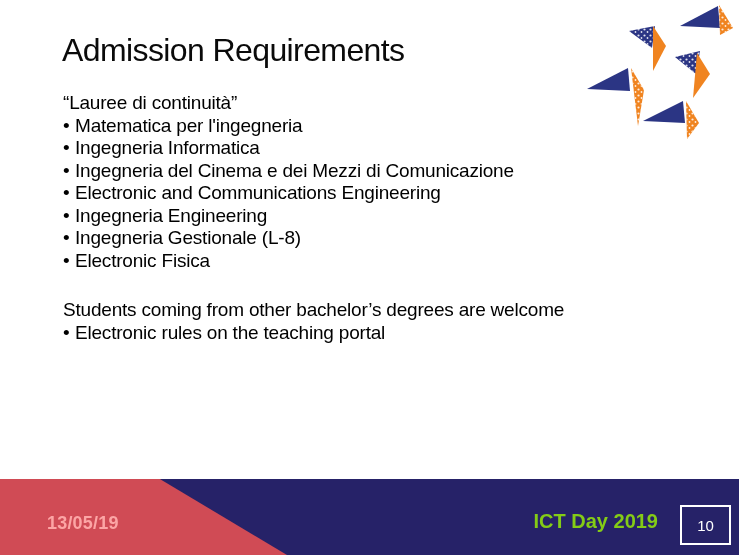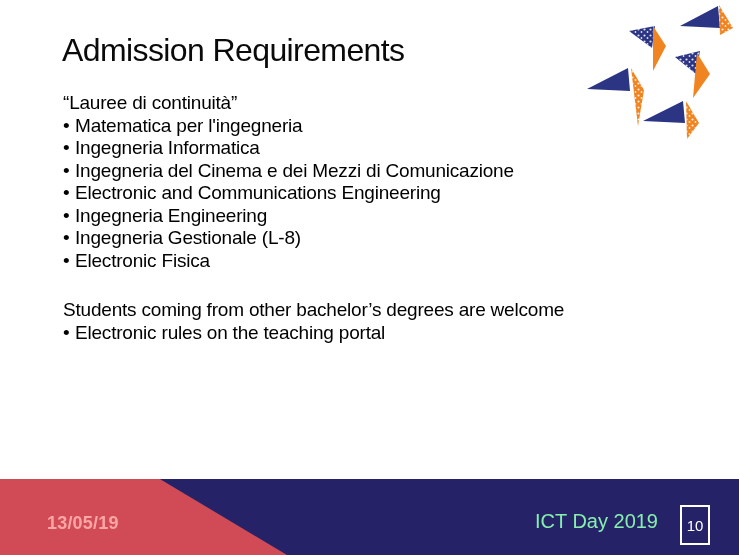--- a/index.html
+++ b/index.html
@@ -85,30 +85,30 @@
     color: #fca5a5;
     font-size: 18px;
     font-weight: 700;
     letter-spacing: 0.2px;
     margin-left: 14px;
   }
   .footer-event {
     position: absolute;
     right: 81px;
     top: 31px;
-    color: #86efac;
+    color: #84cc16;
     font-size: 20px;
-    font-weight: 400;
+    font-weight: 700;
     white-space: nowrap;
   }
   .page-box {
     position: absolute;
     left: 680px;
     top: 26px;
-    width: 30px;
+    width: 51px;
     height: 40px;
     border: 2px solid #ffffff;
     box-sizing: border-box;
     display: flex;
     align-items: center;
     justify-content: center;
     color: #ffffff;
     font-size: 15px;
   }
 </style>

